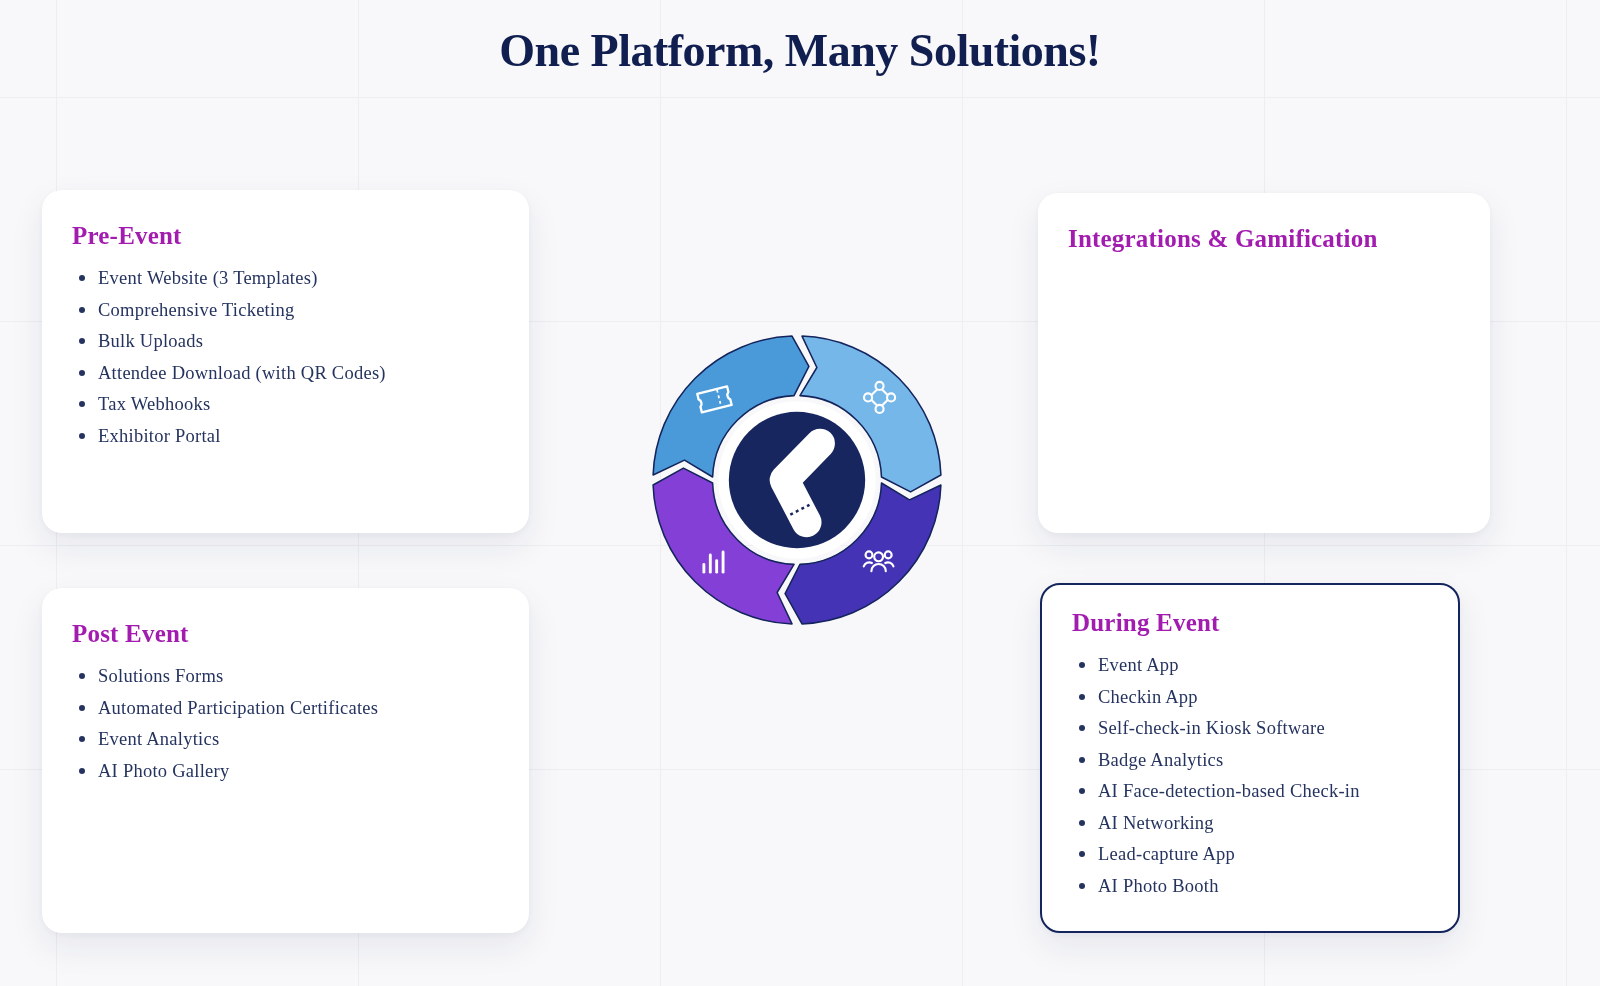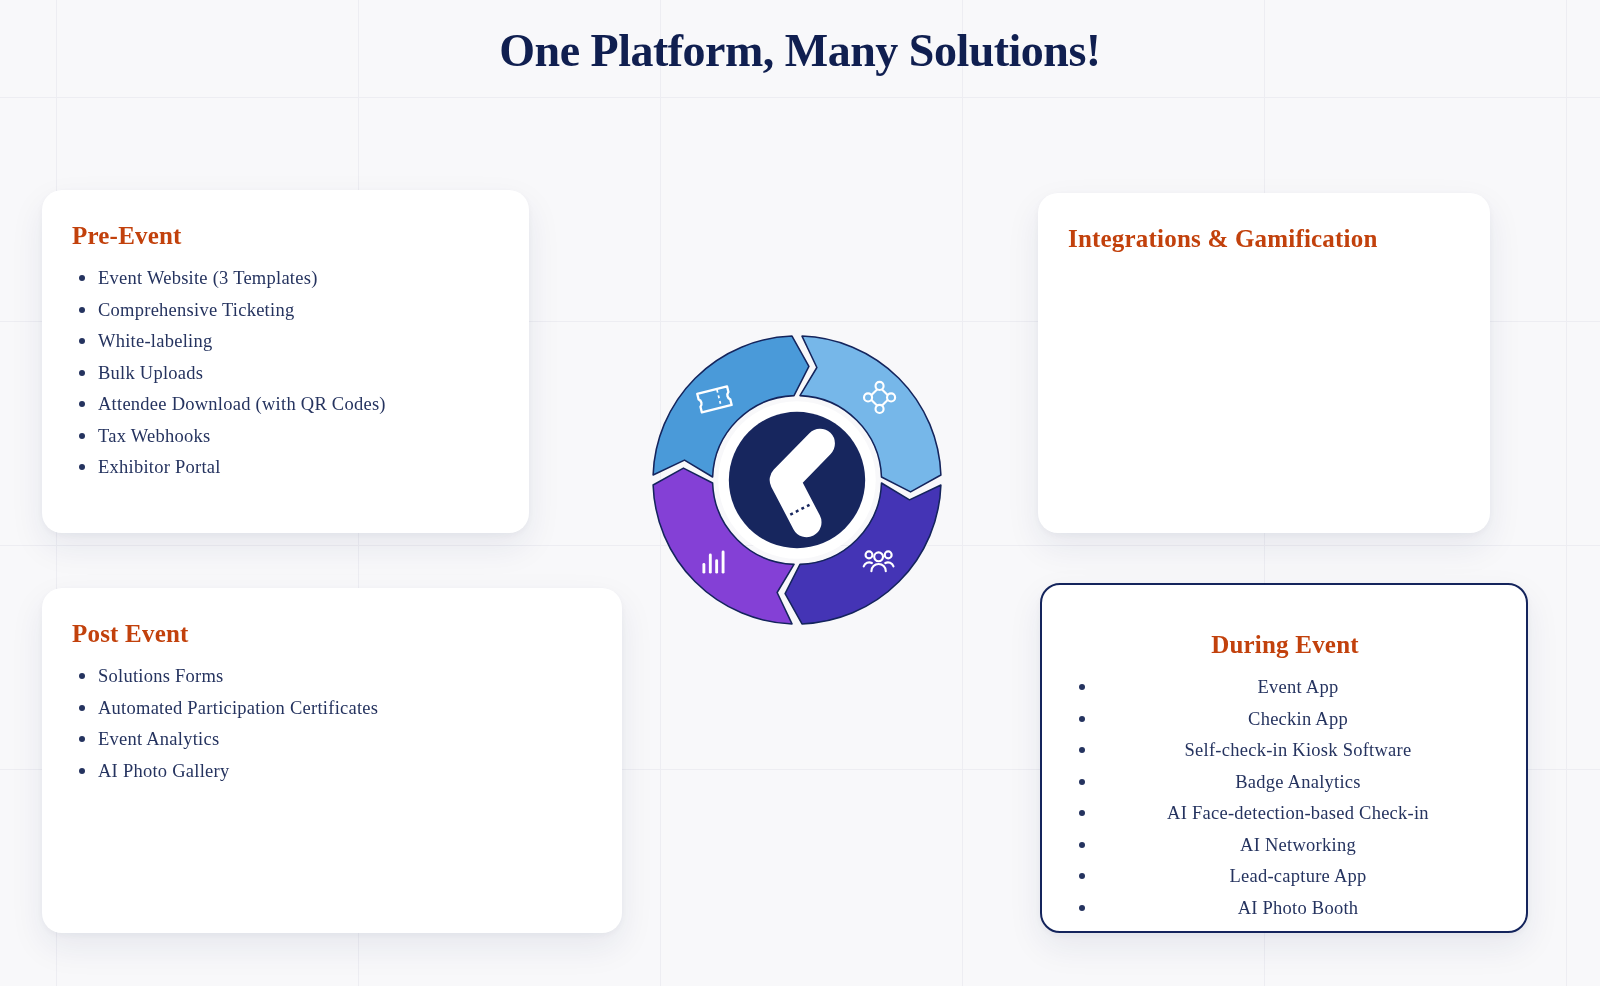--- a/index.html
+++ b/index.html
@@ -31,21 +31,21 @@
   .card {
     position: absolute;
     background: #ffffff;
     border-radius: 20px;
     box-shadow: 0 14px 34px rgba(25, 39, 89, 0.08), 0 2px 6px rgba(25,39,89,0.04);
     padding: 32px 28px 26px 30px;
   }
   .card h2 {
     font-size: 25px;
     font-weight: bold;
-    color: #c2410c;
+    color: #a21caf;
     margin-bottom: 18px;
     letter-spacing: 0.2px;
   }
   .card ul { list-style: none; }
   .card li {
     position: relative;
     padding-left: 26px;
     font-size: 18.5px;
     line-height: 20px;
     letter-spacing: 0.25px;
@@ -57,23 +57,23 @@
     position: absolute;
     left: 7px;
     top: 7px;
     width: 6px;
     height: 6px;
     border-radius: 50%;
     background: #25335f;
   }
   #card-pre    { left: 42px;   top: 190px; width: 487px; height: 343px; }
   #card-int    { left: 1038px; top: 193px; width: 452px; height: 340px; }
-  #card-post   { left: 42px;   top: 588px; width: 580px; height: 345px; }
-  #card-during { left: 1040px; top: 583px; width: 488px; height: 350px;
-                 border: 2.5px solid #14245c; padding-top: 46px; text-align: center; }
+  #card-post   { left: 42px;   top: 588px; width: 487px; height: 345px; }
+  #card-during { left: 1040px; top: 583px; width: 420px; height: 350px;
+                 border: 2.5px solid #14245c; padding-top: 24px; }
   .diagram {
     position: absolute;
     left: 605px;
     top: 288px;
     width: 384px;
     height: 384px;
   }
   .diagram svg { width: 100%; height: 100%; display: block; }
 </style>
 </head>
@@ -81,21 +81,20 @@
 
 <div class="canvas">
 
   <h1 class="page-title">One Platform, Many Solutions!</h1>
 
   <div class="card" id="card-pre">
     <h2>Pre-Event</h2>
     <ul>
         <li>Event Website (3 Templates)</li>
         <li>Comprehensive Ticketing</li>
-        <li>White-labeling</li>
         <li>Bulk Uploads</li>
         <li>Attendee Download (with QR Codes)</li>
         <li>Tax Webhooks</li>
         <li>Exhibitor Portal</li>
       </ul>
   </div>
 
   <div class="card" id="card-int">
     <h2>Integrations &amp; Gamification</h2>
   </div>

